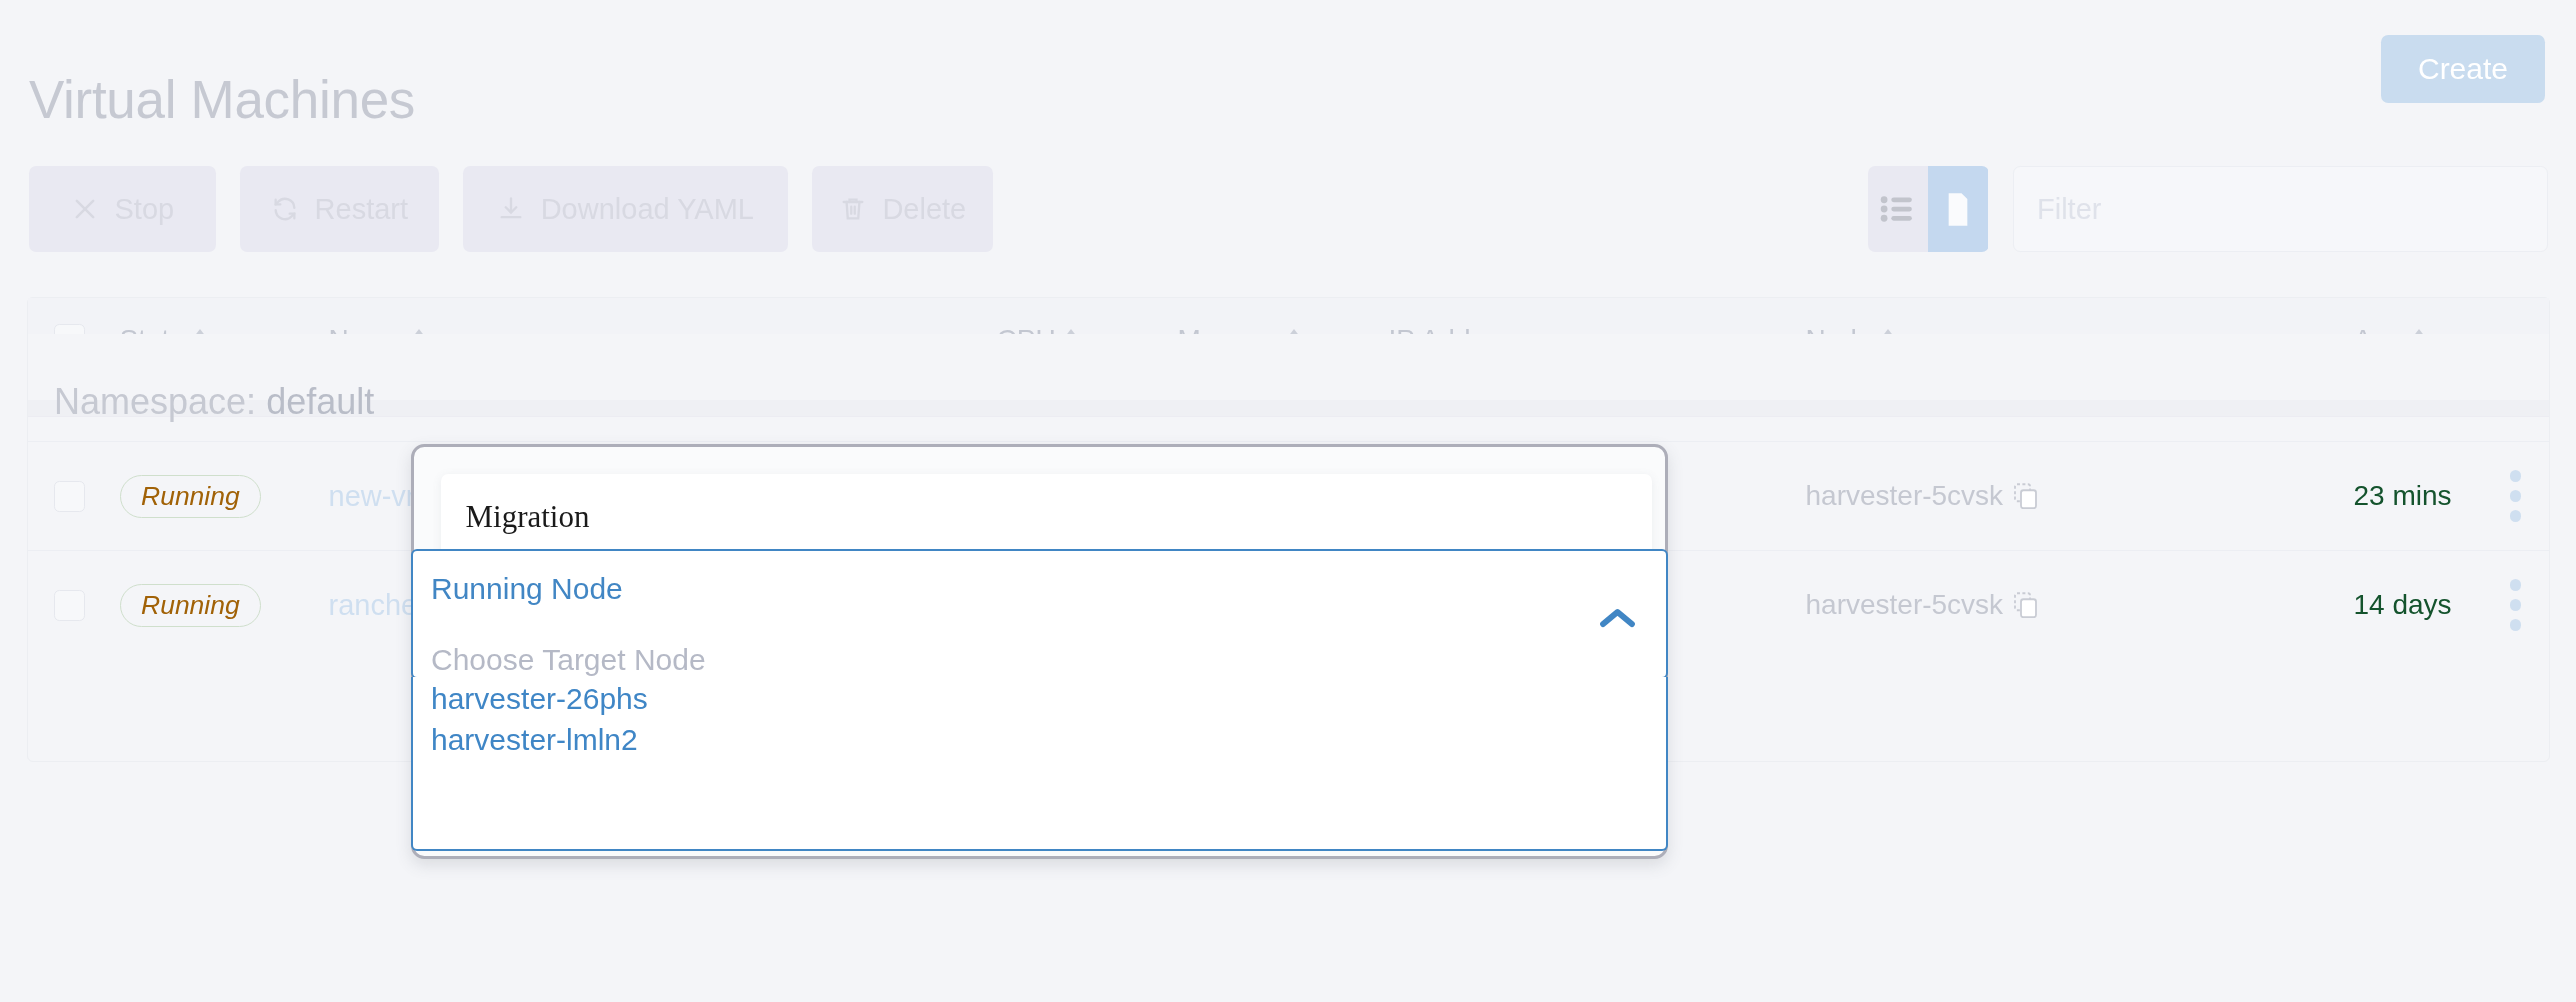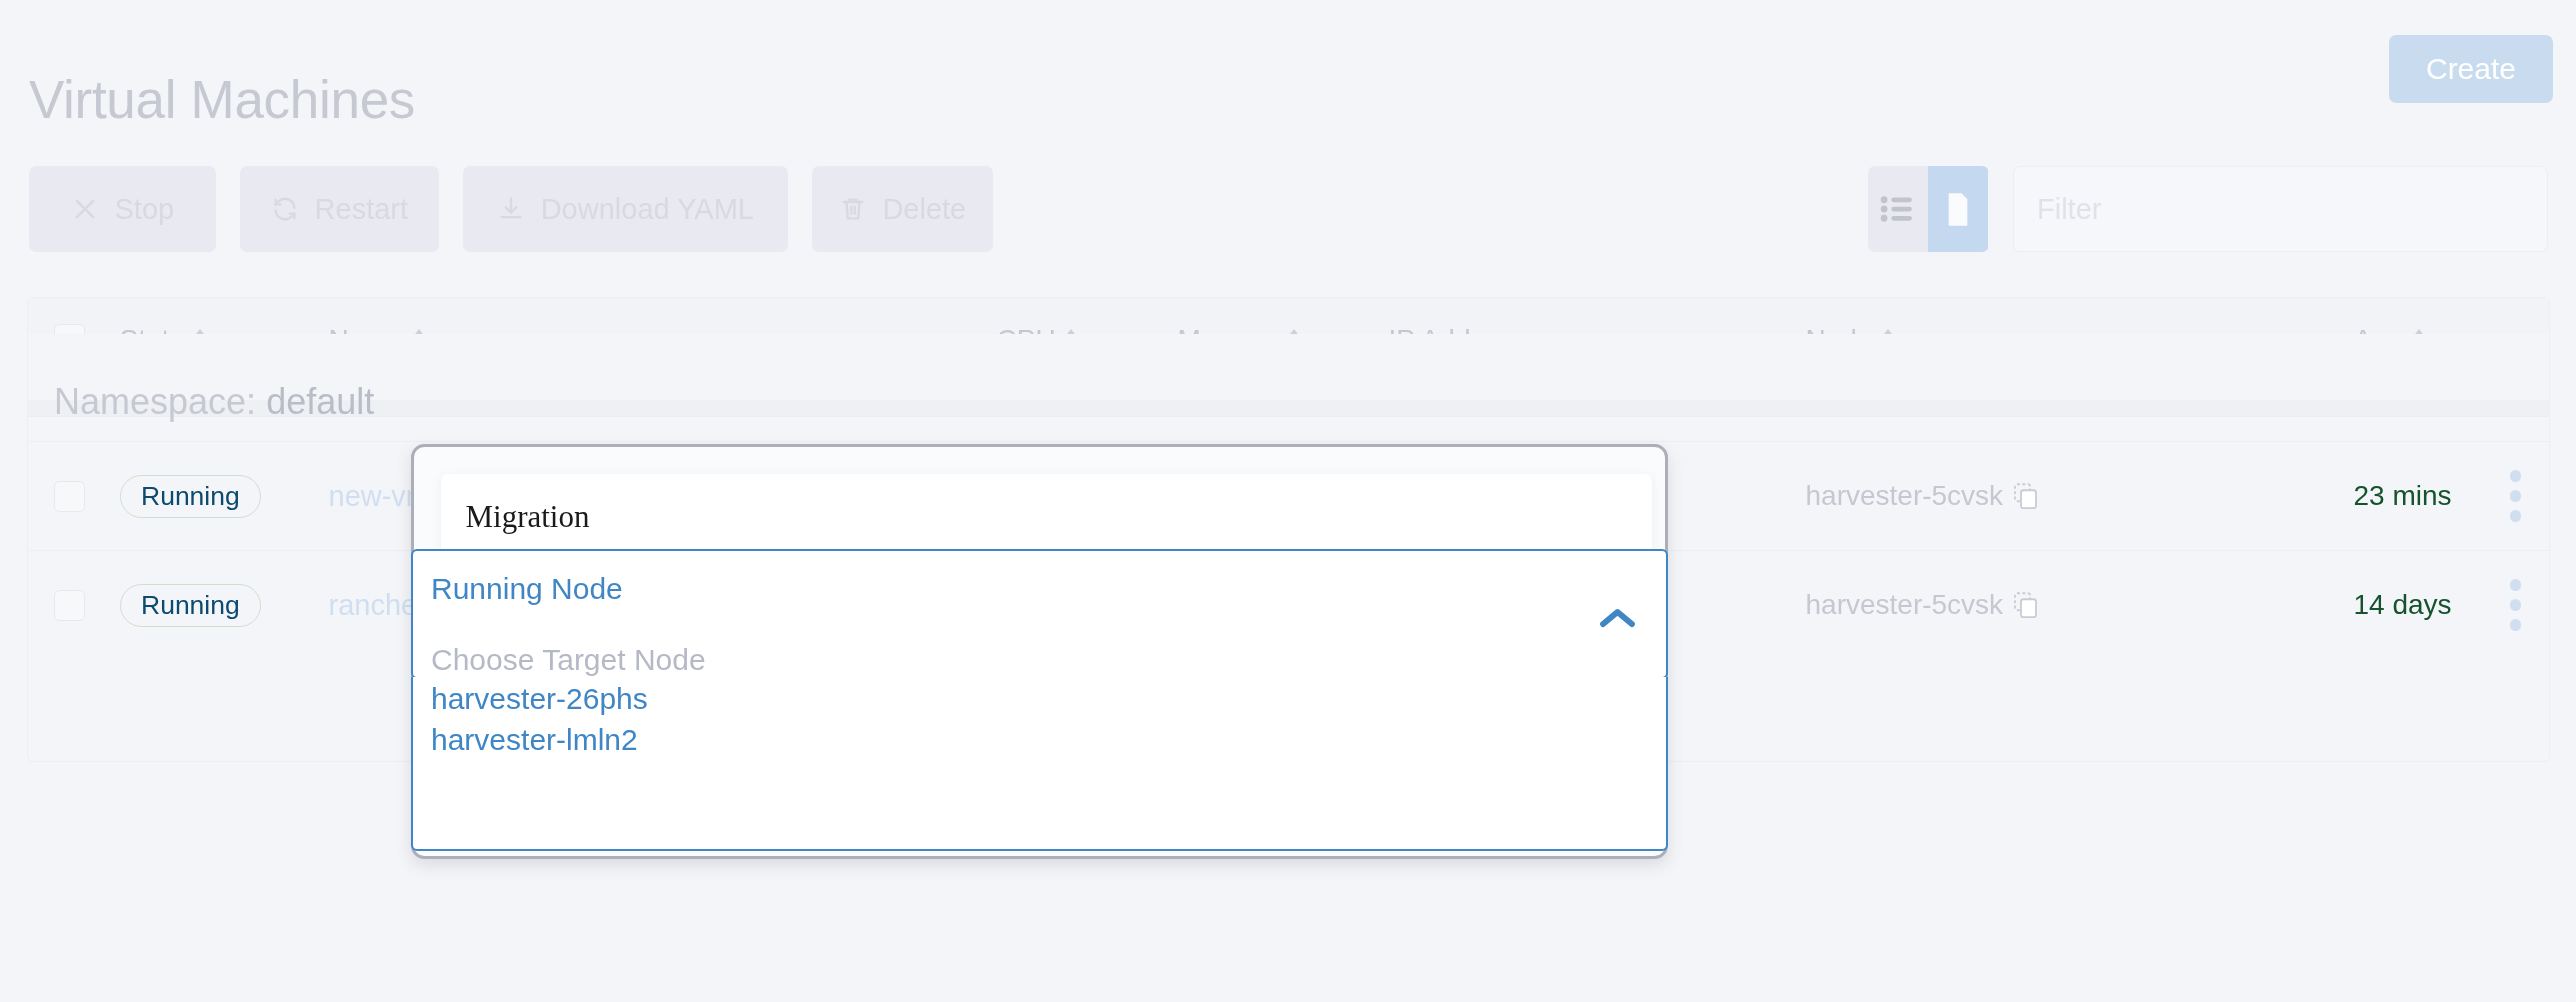--- a/index.html
+++ b/index.html
@@ -21,21 +21,20 @@
     line-height: 1;
     margin-top: 36px;
   }
   .create-button {
     position: absolute; left: 2381px; top: 35px;
     width: 164px; height: 68px;
     background: #c9dcef; border: none; border-radius: 7.2px;
     color: #ffffff; font-size: 30px; font-family: "Liberation Sans", sans-serif;
     display: flex; align-items: center; justify-content: center;
     cursor: pointer;
-    margin-left: 8px;
   }
 
   
   .toolbar { position: absolute; left: 0; top: 166px; width: 2576px; height: 87px; }
   .tb-btn {
     position: absolute; top: 0; height: 86px;
     background: #e9e9f2; border: none; border-radius: 7.2px;
     display: flex; align-items: center; justify-content: center; gap: 15.7px;
     color: #d8d9e2; font-size: 29px; font-family: "Liberation Sans", sans-serif;
     cursor: pointer; padding: 0 24px;
@@ -105,21 +104,21 @@
     border-top: 1.2px solid #eceef3;
   }
   #row-0 { top: 143px; }
   #row-1 { top: 252px; }
   .cell { position: absolute; top: 0; height: 108px; display: flex; align-items: center; font-size: 28px; }
   .row-chk { position: absolute; left: 26.5px; top: 39px; }
 
   .state-badge {
     display: inline-flex; align-items: center; justify-content: center;
     height: 43px; padding: 0 20.5px; border: 1.8px solid #cfdfcc; border-radius: 24px;
-    color: #0c4a6e; font-size: 26.5px; background: transparent;
+    color: #a16207; font-size: 26.5px; background: transparent; font-style: italic;
   }
   .vm-name { color: #cfdff0; font-size: 29px; text-decoration: none; white-space: nowrap; }
   .node-cell { color: #c5c8d1; display: flex; align-items: center; gap: 11px; white-space: nowrap; }
   .copy-icon { display: inline-block; width: 24px; height: 26.5px; }
   .age-cell { color: #14532d; }
   .kebab { display: flex; flex-direction: column; gap: 8.4px; cursor: pointer; }
   .kebab i { width: 11.5px; height: 11.5px; border-radius: 50%; background: #cfdff0; display: block; }
 
   
   .modal-outer {

